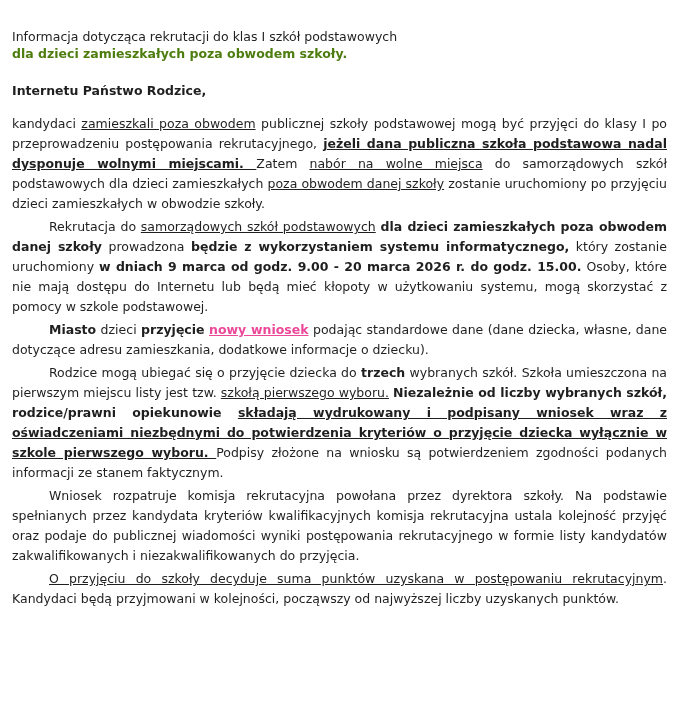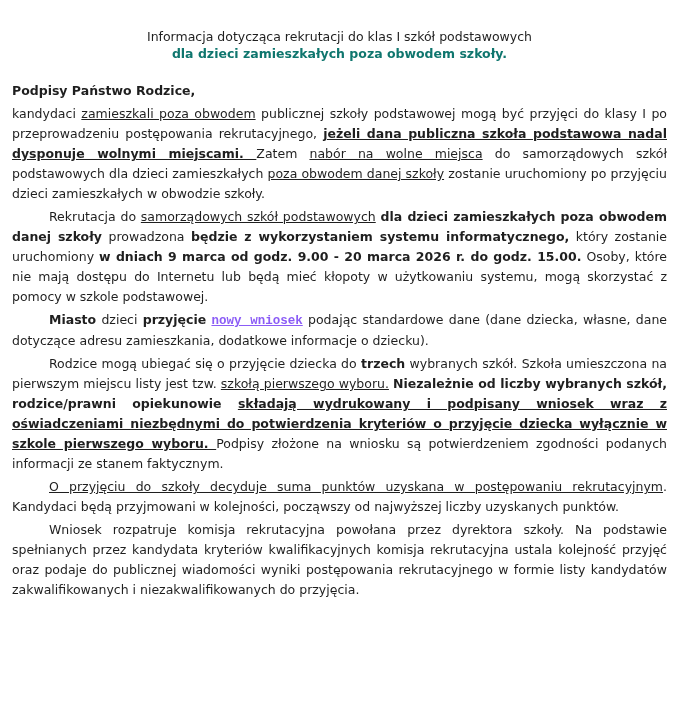--- a/index.html
+++ b/index.html
@@ -9,33 +9,33 @@
     font-family: "DejaVu Sans", "Liberation Sans", sans-serif;
     color: #1f1f1f;
     overflow: hidden;
   }
   .page {
     box-sizing: border-box;
     width: 679px; height: 722px;
     padding: 28px 12px 16px 12px;
   }
   .doc-header {
-    text-align: center;
+    text-align: left;
     font-size: 12.5px;
     line-height: 17px;
   }
   .doc-header .accent { font-weight: bold; }
   .salutation {
     margin-top: 20px;
     font-weight: bold;
     font-size: 12.5px;
     line-height: 17px;
   }
   .body-text {
-    margin-top: 5px;
+    margin-top: 15px;
     font-size: 12.5px;
     line-height: 20px;
     text-align: justify;
   }
   .body-text p { margin: 0 0 3px 0; }
   .body-text p.indent { text-indent: 37px; }
   span.u  { text-decoration: underline; }
   span.b  { font-weight: bold; }
   span.bu { font-weight: bold; text-decoration: underline; }
   span.link {
@@ -43,26 +43,26 @@
     text-decoration: underline;
     cursor: pointer;
   }
 </style>
 </head>
 <body style="color: rgb(31, 31, 31); background: rgb(255, 255, 255);">
 
 <div class="page">
   <div class="doc-header">
     <div>Informacja dotycząca rekrutacji do klas I szkół podstawowych</div>
-    <div class="accent" id="title-line-3" style="color: #0f766e;">dla dzieci zamieszkałych poza obwodem szkoły.</div>
+    <div class="accent" id="title-line-3" style="color: #4d7c0f;">dla dzieci zamieszkałych poza obwodem szkoły.</div>
   </div>
 
-  <div class="salutation">Podpisy Państwo Rodzice,</div>
+  <div class="salutation">Internetu Państwo Rodzice,</div>
 
   <div class="body-text" id="paragraphs">
       <p><span>kandydaci </span><span class="u">zamieszkali poza obwodem</span><span> publicznej szkoły podstawowej mogą być przyjęci do klasy I po przeprowadzeniu postępowania rekrutacyjnego, </span><span class="bu">jeżeli dana publiczna szkoła podstawowa nadal dysponuje wolnymi miejscami. </span><span>Zatem </span><span class="u">nabór na wolne miejsca</span><span> do samorządowych szkół podstawowych dla dzieci zamieszkałych </span><span class="u">poza obwodem danej szkoły</span><span> zostanie uruchomiony po przyjęciu dzieci zamieszkałych w obwodzie szkoły.</span></p>
       <p class="indent"><span>Rekrutacja do </span><span class="u">samorządowych szkół podstawowych</span><span> </span><span class="b">dla dzieci zamieszkałych poza obwodem danej szkoły</span><span> prowadzona </span><span class="b">będzie z wykorzystaniem systemu informatycznego,</span><span> który zostanie uruchomiony </span><span class="b">w dniach 9 marca od godz. 9.00 - 20 marca 2026 r. do godz. 15.00.</span><span> Osoby, które nie mają dostępu do Internetu lub będą mieć kłopoty w użytkowaniu systemu, mogą skorzystać z pomocy w szkole podstawowej.</span></p>
-      <p class="indent"><span class="b">Miasto</span><span> dzieci </span><span class="b">przyjęcie</span><span> </span><span class="link" style="color: #8b5cf6; font-family: Liberation Mono, monospace;">nowy wniosek</span><span> podając standardowe dane (dane dziecka, własne, dane dotyczące adresu zamieszkania, dodatkowe informacje o dziecku).</span></p>
+      <p class="indent"><span class="b">Miasto</span><span> dzieci </span><span class="b">przyjęcie</span><span> </span><span class="link" style="color: #ec4899;">nowy wniosek</span><span> podając standardowe dane (dane dziecka, własne, dane dotyczące adresu zamieszkania, dodatkowe informacje o dziecku).</span></p>
       <p class="indent"><span>Rodzice mogą ubiegać się o przyjęcie dziecka do </span><span class="b">trzech</span><span> wybranych szkół. Szkoła umieszczona na pierwszym miejscu listy jest tzw. </span><span class="u">szkołą pierwszego wyboru.</span><span> </span><span class="b">Niezależnie od liczby wybranych szkół, rodzice/prawni opiekunowie </span><span class="bu">składają wydrukowany i podpisany wniosek wraz z oświadczeniami niezbędnymi do potwierdzenia kryteriów o przyjęcie dziecka wyłącznie w szkole pierwszego wyboru. </span><span>Podpisy złożone na wniosku są potwierdzeniem zgodności podanych informacji ze stanem faktycznym.</span></p>
+      <p class="indent"><span>Wniosek rozpatruje komisja rekrutacyjna powołana przez dyrektora szkoły. Na podstawie spełnianych przez kandydata kryteriów kwalifikacyjnych komisja rekrutacyjna ustala kolejność przyjęć oraz podaje do publicznej wiadomości wyniki postępowania rekrutacyjnego w formie listy kandydatów zakwalifikowanych i niezakwalifikowanych do przyjęcia.</span></p>
       <p class="indent"><span class="u">O przyjęciu do szkoły decyduje suma punktów uzyskana w postępowaniu rekrutacyjnym</span><span>. Kandydaci będą przyjmowani w kolejności, począwszy od najwyższej liczby uzyskanych punktów.</span></p>
-      <p class="indent"><span>Wniosek rozpatruje komisja rekrutacyjna powołana przez dyrektora szkoły. Na podstawie spełnianych przez kandydata kryteriów kwalifikacyjnych komisja rekrutacyjna ustala kolejność przyjęć oraz podaje do publicznej wiadomości wyniki postępowania rekrutacyjnego w formie listy kandydatów zakwalifikowanych i niezakwalifikowanych do przyjęcia.</span></p>
     </div>
 </div>
 
 </body></html>

